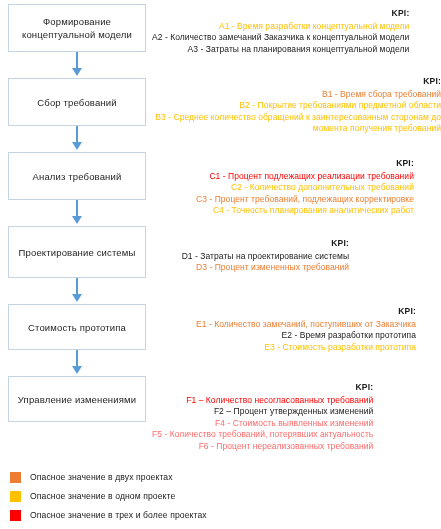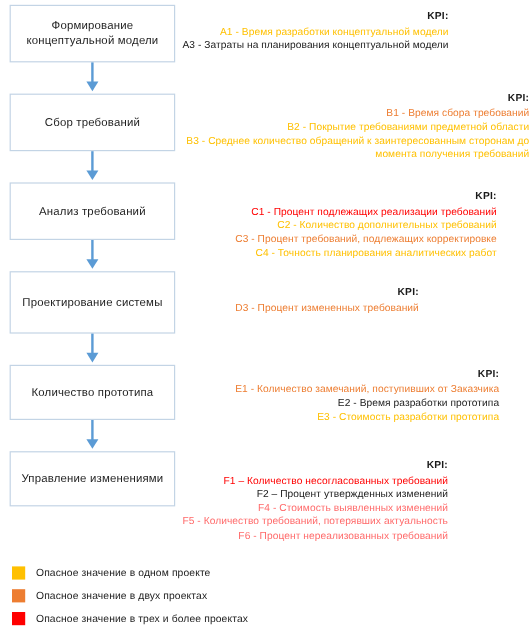--- a/index.html
+++ b/index.html
@@ -103,76 +103,78 @@
       <div class="head"></div>
     </div>
     <div class="process-row">
       <div class="process-box" style="height: 52px;">Проектирование системы</div>
     </div>
     <div class="connector" style="height: 26px;">
       <div class="stem"></div>
       <div class="head"></div>
     </div>
     <div class="process-row">
-      <div class="process-box" style="height: 46px;">Количество прототипа</div>
+      <div class="process-box" style="height: 46px;">Стоимость прототипа</div>
     </div>
     <div class="connector" style="height: 26px;">
       <div class="stem"></div>
       <div class="head"></div>
     </div>
     <div class="process-row">
       <div class="process-box" style="height: 46px;">Управление изменениями</div>
     </div>
   </div>
 
 <div id="kpi-column">
     <div class="kpi-group" style="top: 8px;">
       <div class="kpi-title">KPI:</div>
       <div class="kpi-item sev-one">A1 - Время разработки концептуальной модели</div>
+      <div class="kpi-item sev-none">A2 - Количество замечаний Заказчика к концептуальной модели</div>
       <div class="kpi-item sev-none">A3 - Затраты на планирования концептуальной модели</div>
     </div>
     <div class="kpi-group" style="top: 76px;">
       <div class="kpi-title">KPI:</div>
       <div class="kpi-item sev-two">B1 - Время сбора требований</div>
       <div class="kpi-item sev-one">B2 - Покрытие требованиями предметной области</div>
       <div class="kpi-item sev-one">B3 - Среднее количество обращений к заинтересованным сторонам до момента получения требований</div>
     </div>
     <div class="kpi-group" style="top: 158px;">
       <div class="kpi-title">KPI:</div>
       <div class="kpi-item sev-three">C1 - Процент подлежащих реализации требований</div>
       <div class="kpi-item sev-one">C2 - Количество дополнительных требований</div>
       <div class="kpi-item sev-two">C3 - Процент требований, подлежащих корректировке</div>
       <div class="kpi-item sev-one">C4 - Точность планирования аналитических работ</div>
     </div>
     <div class="kpi-group" style="top: 238px;">
       <div class="kpi-title">KPI:</div>
+      <div class="kpi-item sev-none">D1 - Затраты на проектирование системы</div>
       <div class="kpi-item sev-two">D3 - Процент измененных требований</div>
     </div>
     <div class="kpi-group" style="top: 306px;">
       <div class="kpi-title">KPI:</div>
       <div class="kpi-item sev-two">E1 - Количество замечаний, поступивших от Заказчика</div>
       <div class="kpi-item sev-none">E2 - Время разработки прототипа</div>
       <div class="kpi-item sev-one">E3 - Стоимость разработки прототипа</div>
     </div>
     <div class="kpi-group" style="top: 382px;">
       <div class="kpi-title">KPI:</div>
       <div class="kpi-item sev-three">F1 – Количество несогласованных требований</div>
       <div class="kpi-item sev-none">F2 – Процент утвержденных изменений</div>
       <div class="kpi-item sev-three-light">F4 - Стоимость выявленных изменений</div>
       <div class="kpi-item sev-three-light">F5 - Количество требований, потерявших актуальность</div>
       <div class="kpi-item sev-three-light">F6 - Процент нереализованных требований</div>
     </div>
   </div>
 
 <div id="legend">
     <div class="legend-row">
+      <div class="legend-swatch" style="background: rgb(237, 125, 49);"></div>
+      <div class="legend-label">Опасное значение в двух проектах</div>
+    </div>
+    <div class="legend-row">
       <div class="legend-swatch" style="background: rgb(255, 192, 0);"></div>
       <div class="legend-label">Опасное значение в одном проекте</div>
-    </div>
-    <div class="legend-row">
-      <div class="legend-swatch" style="background: rgb(237, 125, 49);"></div>
-      <div class="legend-label">Опасное значение в двух проектах</div>
     </div>
     <div class="legend-row">
       <div class="legend-swatch" style="background: rgb(255, 0, 0);"></div>
       <div class="legend-label">Опасное значение в трех и более проектах</div>
     </div>
   </div>
 
 </body></html>

